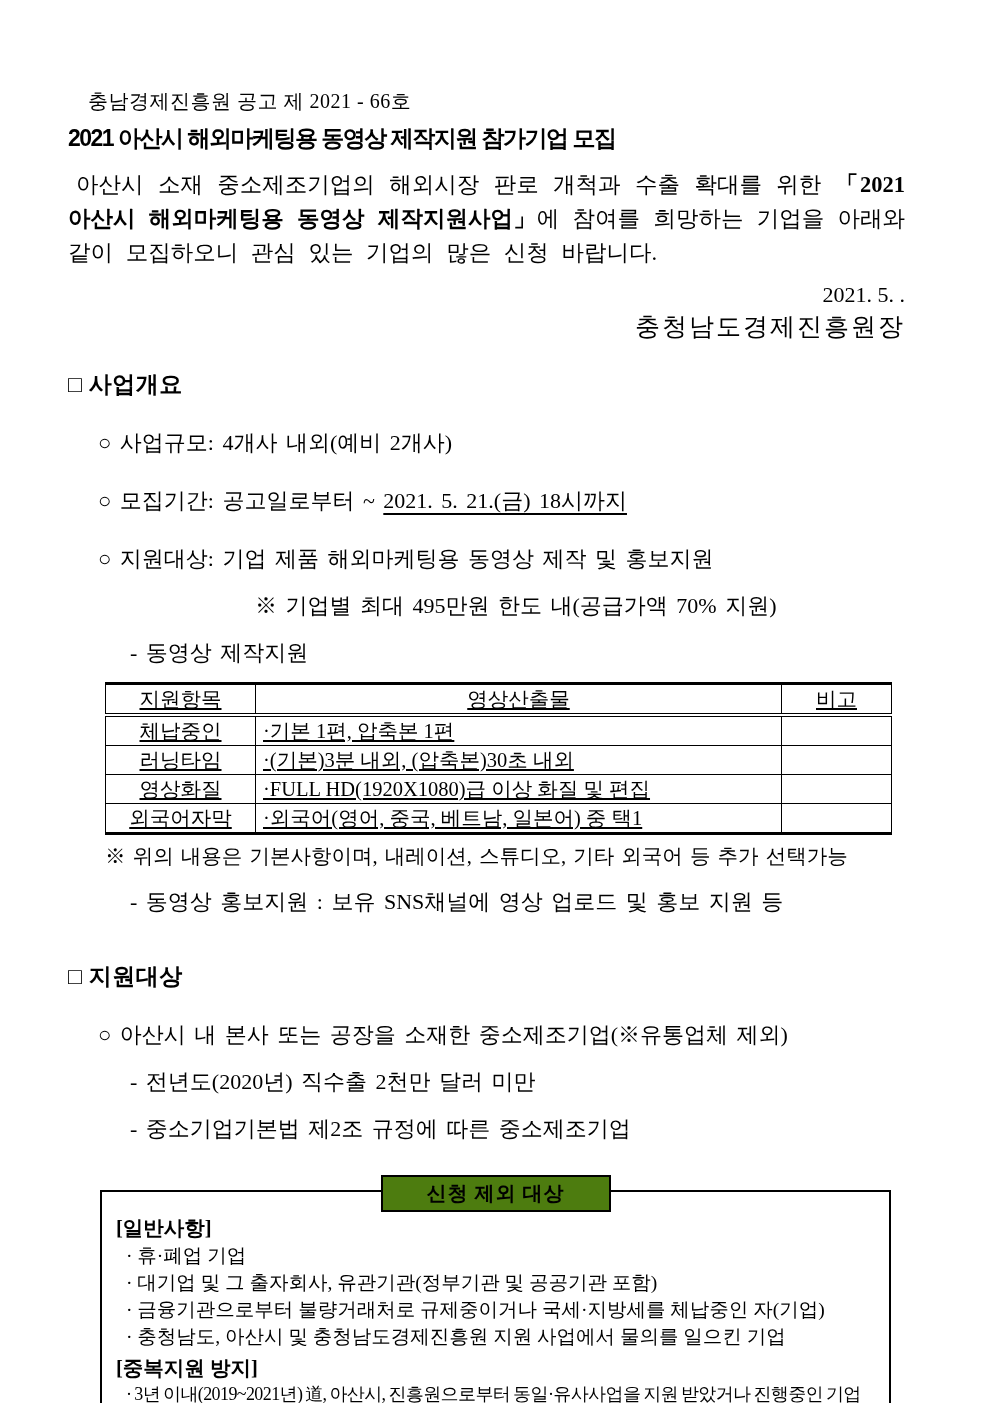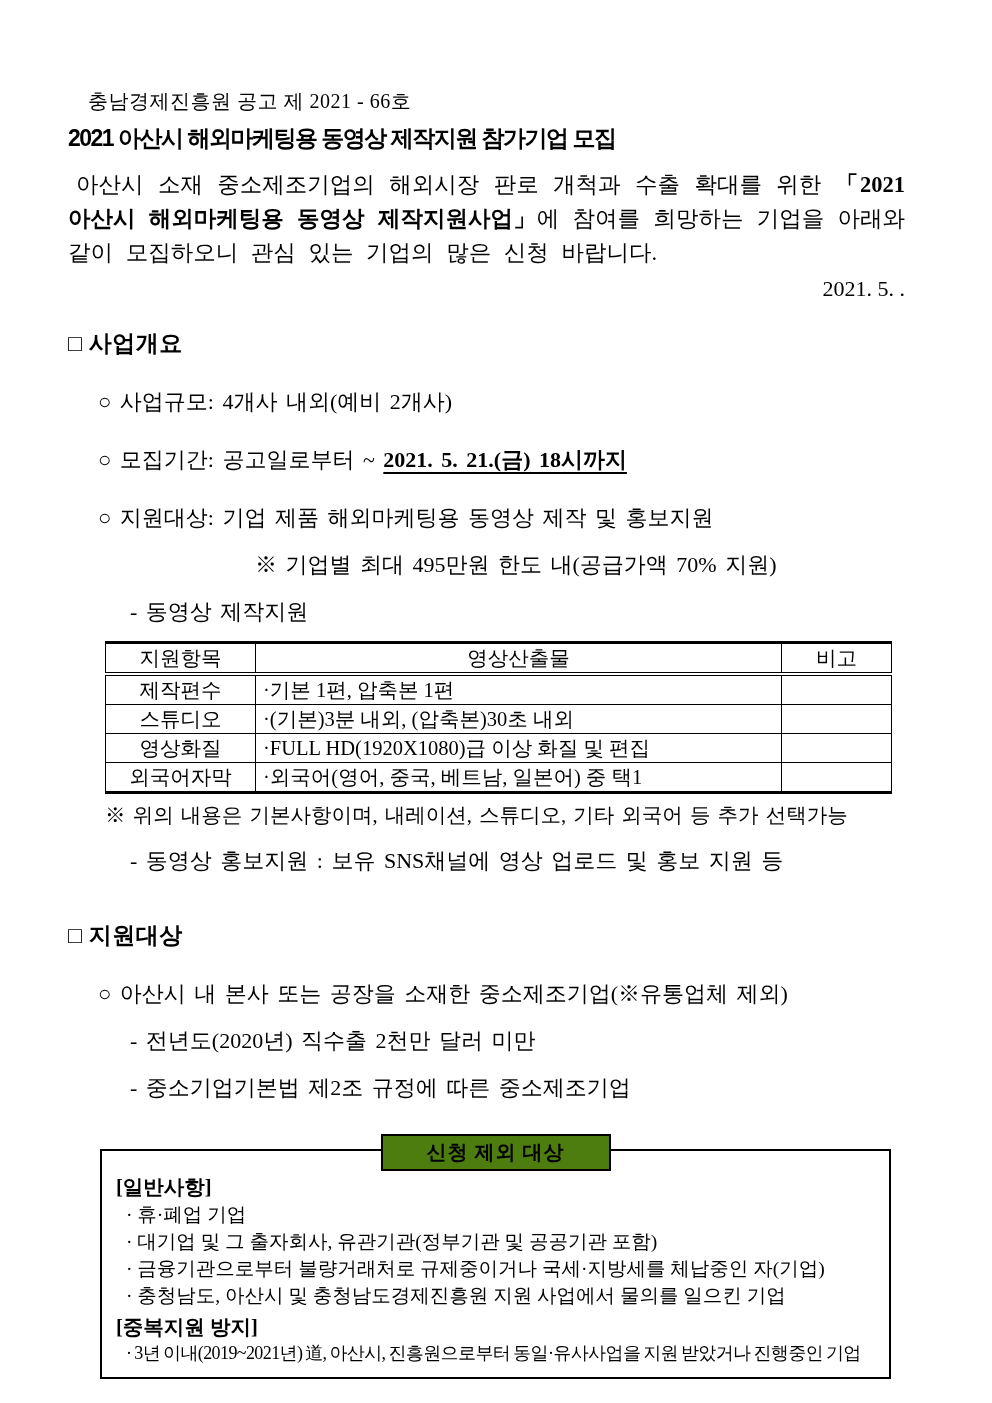--- a/index.html
+++ b/index.html
@@ -19,42 +19,42 @@
     font-size: 23px; font-weight: 900; letter-spacing: -1.5px;
     margin-top: 8px; white-space: nowrap;
   }
 
   .intro {
     margin-top: 14px; font-size: 22.5px; line-height: 1.52;
     text-align: justify; word-spacing: 7px; text-indent: 8px;
   }
   .intro .b { font-weight: bold; }
 
-  .date-line  { text-align: right; font-size: 22px; margin-top: 5px; }
+  .date-line  { text-align: right; font-size: 22px; margin-top: 11px; }
   .signer-line{ text-align: right; font-size: 25px; letter-spacing: 2px; margin-top: 2px; }
 
   .section-heading { font-size: 23px; font-weight: bold; margin-top: 26px; letter-spacing: 0.5px; }
   .section-heading.second { margin-top: 44px; }
 
   .bullet   { font-size: 22px; margin-top: 28px; padding-left: 30px; word-spacing: 3px; white-space: nowrap; }
-  .deadline { font-weight: bold; text-decoration: underline; text-underline-offset: 5px; }
+  .deadline { font-weight: normal; text-decoration: underline; text-underline-offset: 5px; }
   .limit-note { font-size: 22px; margin-top: 17px; padding-left: 187px; word-spacing: 3px; white-space: nowrap; }
   .sub-dash { font-size: 22px; margin-top: 17px; padding-left: 62px; word-spacing: 3px; white-space: nowrap; }
 
   table.output-table {
     border-collapse: collapse; margin: 14px 0 0 37px; width: 786px;
     font-size: 20.5px; table-layout: fixed;
     border-top: 3px solid #000; border-bottom: 3px solid #000;
   }
   table.output-table col.c1 { width: 150px; }
   table.output-table col.c2 { width: 526px; }
   table.output-table col.c3 { width: 110px; }
   table.output-table th, table.output-table td {
     border: 1.5px solid #000; font-weight: normal; height: 28px;
-    padding: 0 4px; white-space: nowrap; overflow: hidden;
+    padding: 0 4px; white-space: nowrap; overflow: hidden; text-decoration: underline;
   }
   table.output-table thead th { border-bottom: 4px double #000; height: 31px; text-align: center; }
   table.output-table td.item { text-align: center; }
   table.output-table td.output { text-align: left; padding-left: 7px; }
 
   .table-footnote { font-size: 20.5px; margin-top: 7px; padding-left: 37px; word-spacing: 2px; white-space: nowrap; }
 
   .exclusion-box {
     position: relative; margin: 46px 14px 0 32px;
     border: 2px solid #000; padding: 18px 10px 12px 14px;
@@ -74,20 +74,21 @@
 
 <div class="page">
 
   <div class="notice-number">충남경제진흥원 공고 제 2021 - 66호</div>
 
   <h1 class="doc-title">2021 아산시 해외마케팅용 동영상 제작지원 참가기업 모집</h1>
 
   <p class="intro"><span>아산시 소재 중소제조기업의 해외시장 판로 개척과 수출 확대를 위한 </span><span class="b">「2021 아산시 해외마케팅용 동영상 제작지원사업」</span><span>에 참여를 희망하는 기업을 아래와 같이 모집하오니 관심 있는 기업의 많은 신청 바랍니다.</span></p>
 
   <div class="date-line">2021. 5. .</div>
+  <div class="signer-line">충청남도경제진흥원장</div>
 
   <div class="section-heading">□ 사업개요</div>
 
   <div class="bullet">○ 사업규모: 4개사 내외(예비 2개사)</div>
 
   <div class="bullet"><span>○ 모집기간: 공고일로부터 ~ </span><span class="deadline">2021. 5. 21.(금) 18시까지</span></div>
 
   <div class="bullet">○ 지원대상: 기업 제품 해외마케팅용 동영상 제작 및 홍보지원</div>
 
   <div class="limit-note">※ 기업별 최대 495만원 한도 내(공급가액 70% 지원)</div>
@@ -102,26 +103,26 @@
       </colgroup>
     <thead>
       <tr>
         <th>지원항목</th>
         <th>영상산출물</th>
         <th>비고</th>
       </tr>
     </thead>
     <tbody>
       <tr>
-        <td class="item">제작편수</td>
+        <td class="item">체납중인</td>
         <td class="output">·기본 1편, 압축본 1편</td>
         <td class="note"></td>
       </tr>
       <tr>
-        <td class="item">스튜디오</td>
+        <td class="item">러닝타임</td>
         <td class="output">·(기본)3분 내외, (압축본)30초 내외</td>
         <td class="note"></td>
       </tr>
       <tr>
         <td class="item">영상화질</td>
         <td class="output">·FULL HD(1920X1080)급 이상 화질 및 편집</td>
         <td class="note"></td>
       </tr>
       <tr>
         <td class="item">외국어자막</td>

